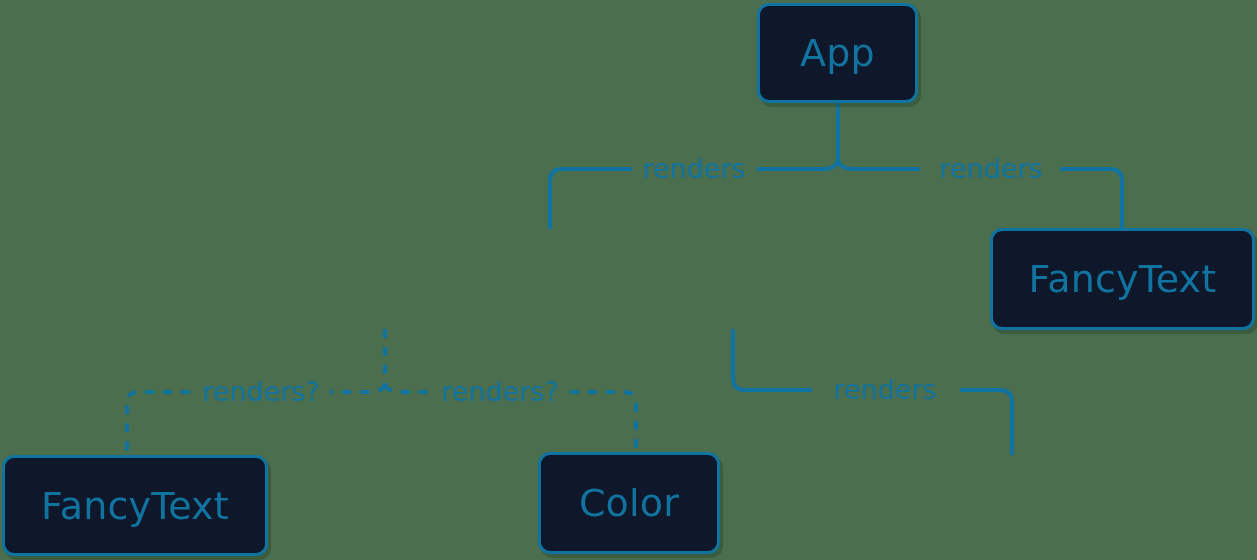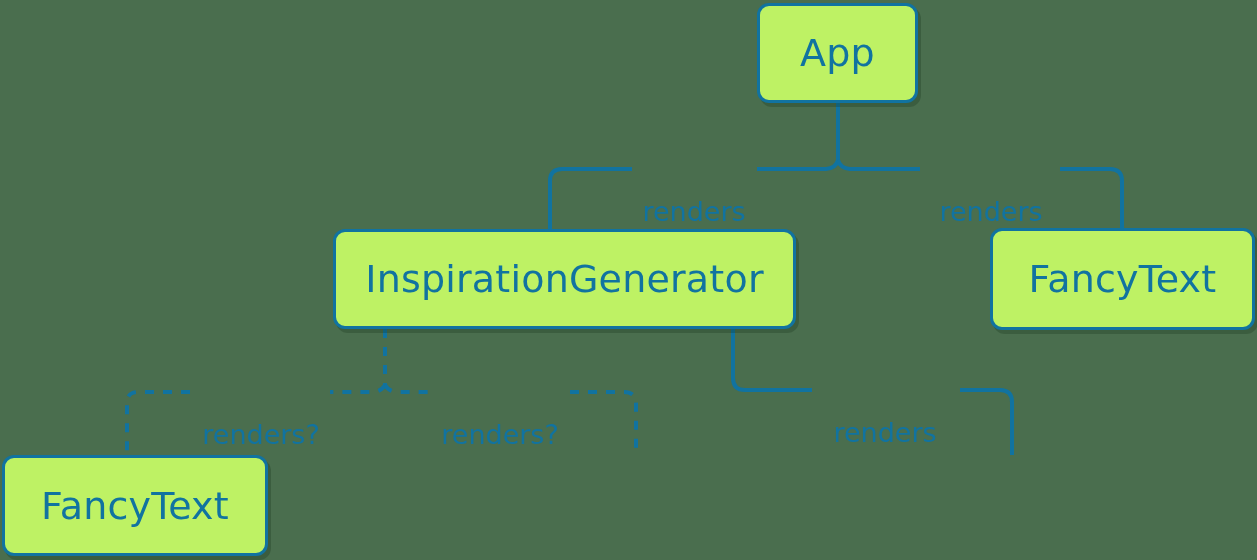--- a/index.html
+++ b/index.html
@@ -24,21 +24,21 @@
   #edge-layer {
     position: absolute;
     left: 0; top: 0;
     width: 1257px;
     height: 560px;
     pointer-events: none;
   }
   .node {
     position: absolute;
     box-sizing: border-box;
-    background: #bef264;
+    background: #0f172a;
     border: 3px solid #1173a0;
     border-radius: 12px;
     display: flex;
     align-items: center;
     justify-content: center;
     box-shadow: 3px 4px 0 rgba(20,50,25,0.28);
   }
   .node-label {
     color: #1173a0;
     font-size: 38px;
@@ -55,21 +55,20 @@
   .node-copyright  { left: 880px;  top: 455px; width: 265px; height: 101px; }
 
   .edge-label {
     position: absolute;
     color: #1173a0;
     font-size: 27px;
     line-height: 1;
     white-space: nowrap;
     transform: translate(-50%, -50%);
     font-weight: 400;
-    margin-top: 43px;
   }
   .lbl-renders-left   { left: 694px;  top: 168px; }
   .lbl-renders-right  { left: 991px;  top: 168px; }
   .lbl-renders-copy   { left: 885px;  top: 389px; }
   .lbl-renders-q1     { left: 261px;  top: 391px; }
   .lbl-renders-q2     { left: 500px;  top: 391px; }
 </style>
 </head>
 <body>
 
@@ -89,32 +88,32 @@
 
     <path d="M 385 385 Q 381 392 372 392 L 330 392 M 190 392 L 138 392 Q 127 392 127 403 L 127 455" fill="none" stroke="#1173a0" stroke-width="4" stroke-dasharray="9 9" stroke-linecap="butt"></path>
 
     <path d="M 385 385 Q 389 392 398 392 L 430 392 M 570 392 L 624 392 Q 636 392 636 404 L 636 452" fill="none" stroke="#1173a0" stroke-width="4" stroke-dasharray="9 9" stroke-linecap="butt"></path>
   </svg>
 
   <div class="node node-app">
     <span class="node-label">App</span>
   </div>
 
-  <div class="node node-ig">
-    <span class="node-label">InspirationGenerator</span>
-  </div>
 
   <div class="node node-fancy-top">
     <span class="node-label">FancyText</span>
   </div>
 
   <div class="node node-fancy-bot">
     <span class="node-label">FancyText</span>
   </div>
 
+  <div class="node node-color">
+    <span class="node-label">Color</span>
+  </div>
 
 
   <span class="edge-label lbl-renders-left">renders</span>
 
   <span class="edge-label lbl-renders-right">renders</span>
 
   <span class="edge-label lbl-renders-copy">renders</span>
 
   <span class="edge-label lbl-renders-q1">renders?</span>
 

